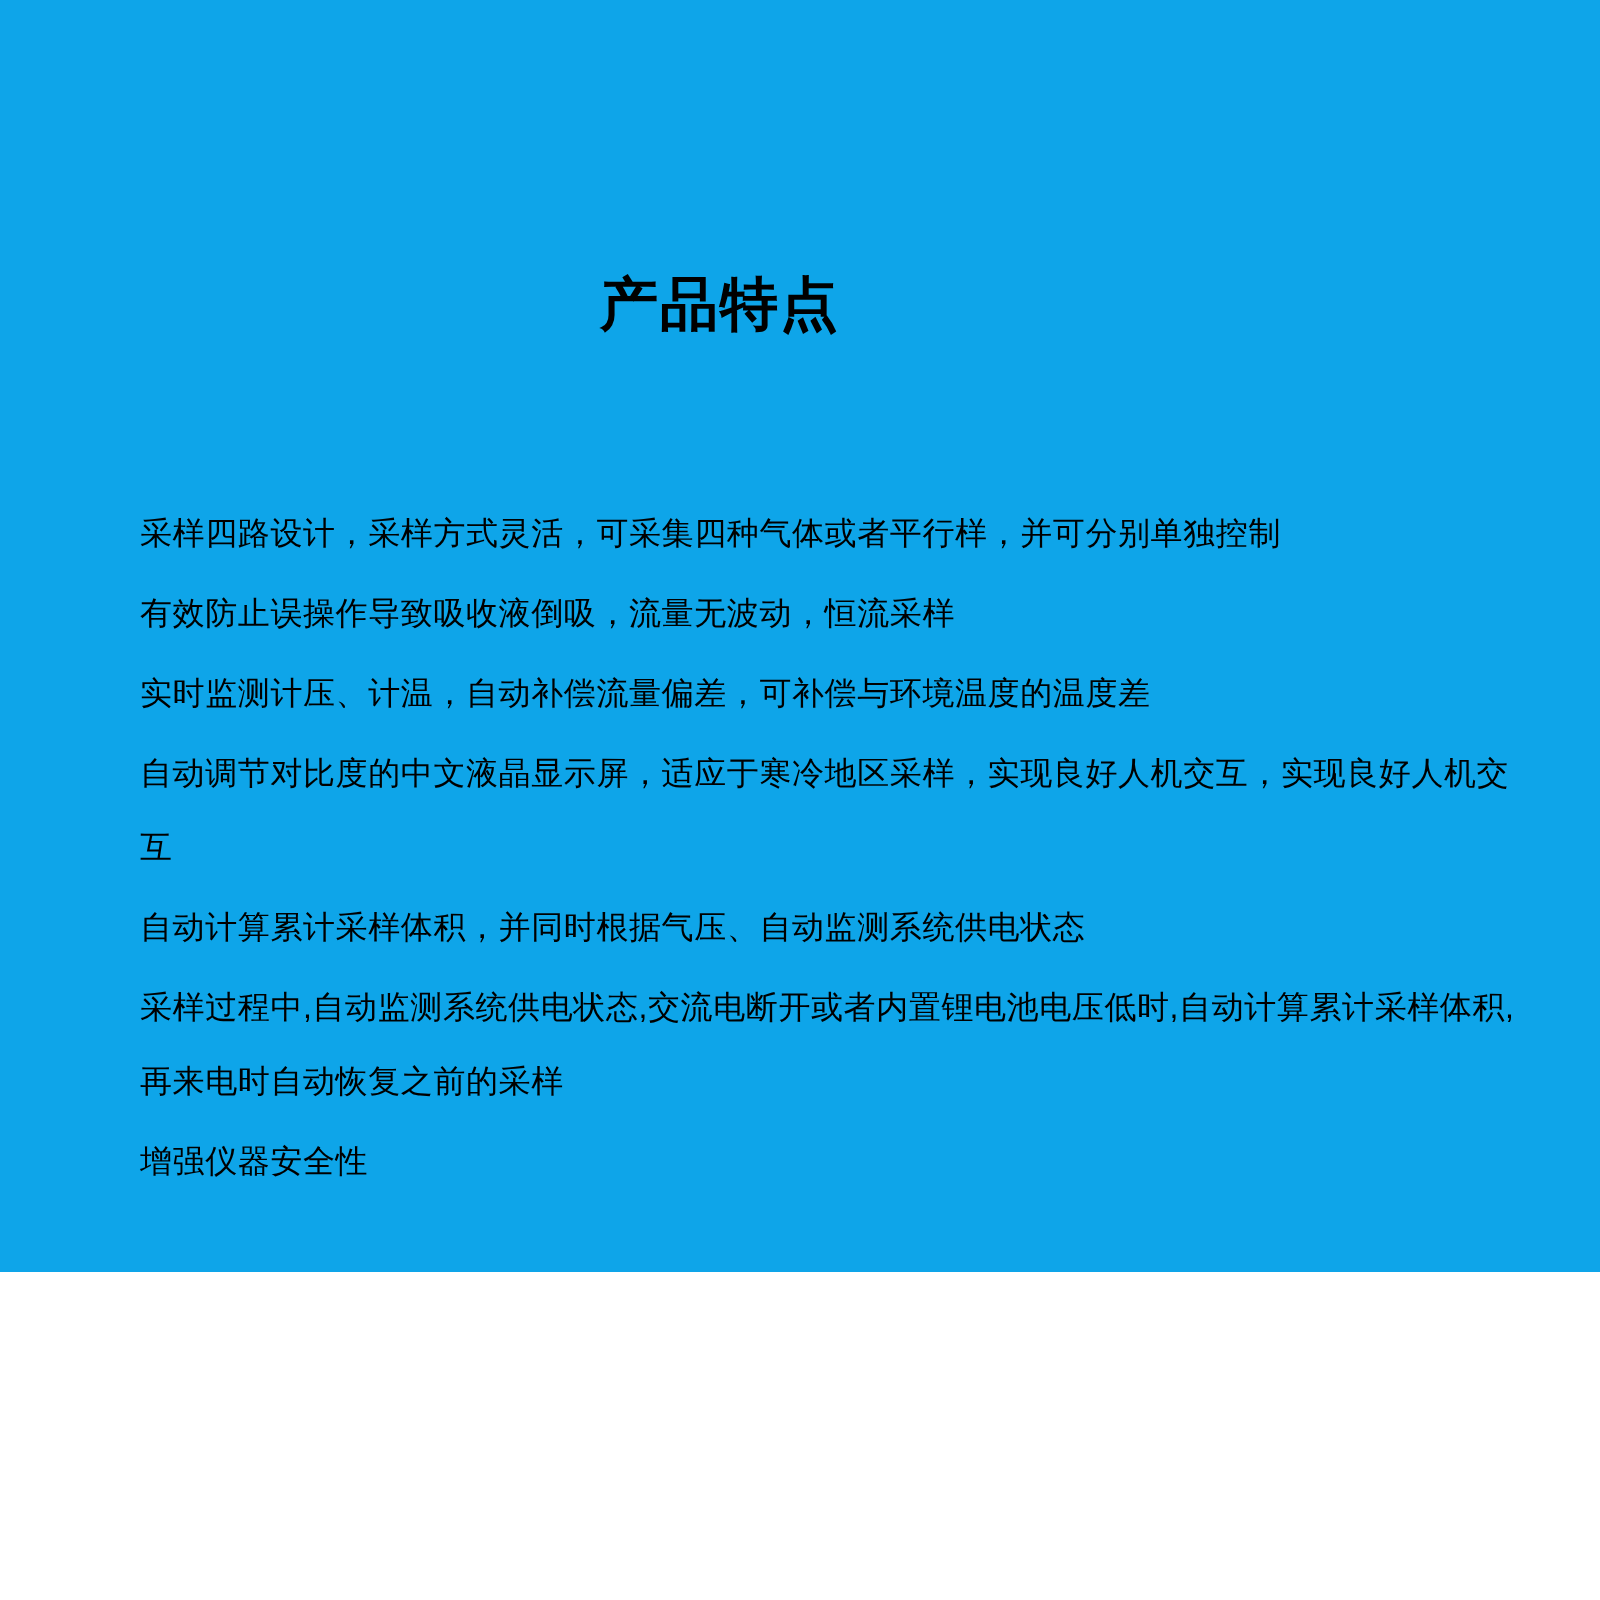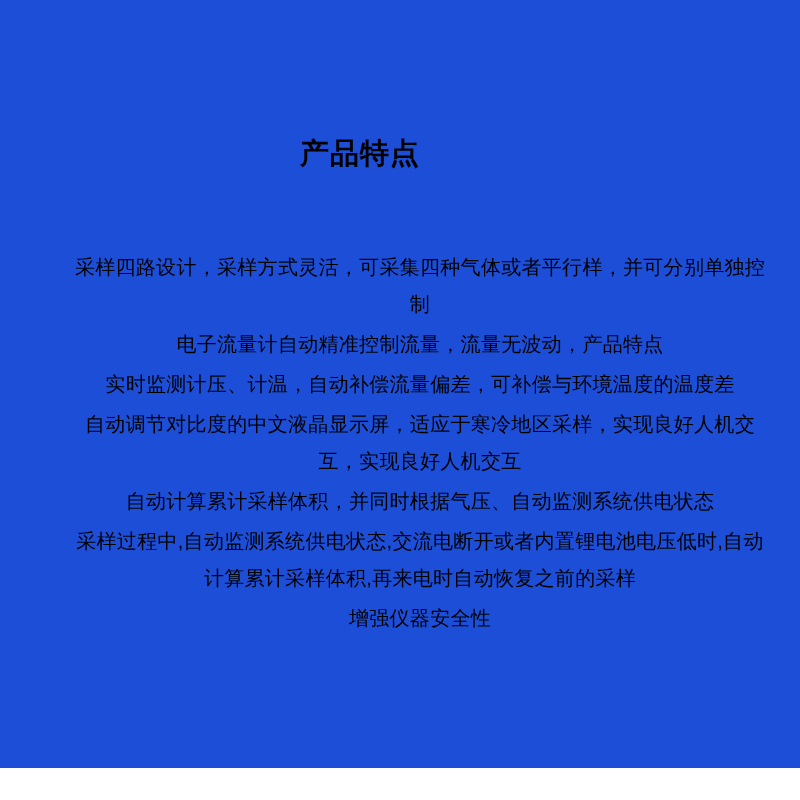--- a/index.html
+++ b/index.html
@@ -3,22 +3,22 @@
 <meta charset="utf-8">
 <style>
   html, body {
     margin: 0;
     padding: 0;
     background: #ffffff;
   }
   .page {
     position: relative;
     width: 800px;
-    height: 768px;
-    background: #1d4ed8;
+    height: 636px;
+    background: #0ea5e9;
     overflow: hidden;
     font-family: "Liberation Sans", sans-serif;
     color: #000000;
   }
   .title-wrap {
     width: 720px;
     margin-top: 136px;
     text-align: center;
   }
   .page-title {
@@ -30,37 +30,36 @@
     letter-spacing: 1px;
   }
   .features {
     margin-top: 78px;
     padding-left: 70px;
     padding-right: 30px;
   }
   .feature-item {
     margin: 0 0 3px 0;
     max-width: 700px;
-    font-size: 20px;
+    font-size: 16px;
     line-height: 37px;
     color: #000000;
     letter-spacing: 0.3px;
     word-break: break-all;
-    text-align: center;
   }
 </style>
 </head>
 <body>
 
 <div class="page">
   <div class="title-wrap">
     <h1 class="page-title">产品特点</h1>
   </div>
   <div class="features">
     <p class="feature-item">采样四路设计，采样方式灵活，可采集四种气体或者平行样，并可分别单独控制</p>
-    <p class="feature-item">电子流量计自动精准控制流量，流量无波动，产品特点</p>
+    <p class="feature-item">有效防止误操作导致吸收液倒吸，流量无波动，恒流采样</p>
     <p class="feature-item">实时监测计压、计温，自动补偿流量偏差，可补偿与环境温度的温度差</p>
     <p class="feature-item">自动调节对比度的中文液晶显示屏，适应于寒冷地区采样，实现良好人机交互，实现良好人机交互</p>
     <p class="feature-item">自动计算累计采样体积，并同时根据气压、自动监测系统供电状态</p>
     <p class="feature-item">采样过程中,自动监测系统供电状态,交流电断开或者内置锂电池电压低时,自动计算累计采样体积,再来电时自动恢复之前的采样</p>
     <p class="feature-item">增强仪器安全性</p>
   </div>
 </div>
 
 </body></html>

